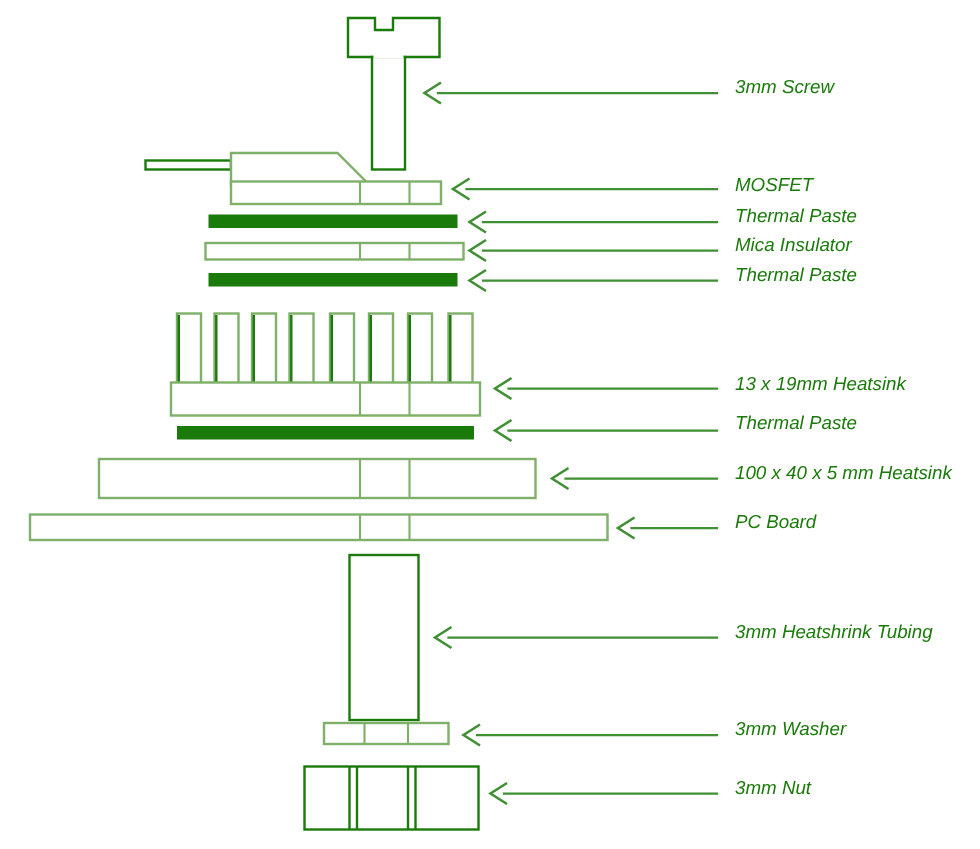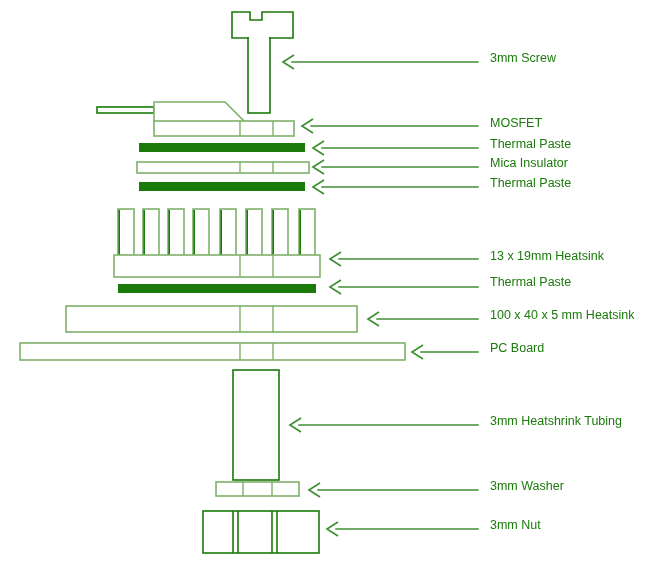--- a/index.html
+++ b/index.html
@@ -14,20 +14,21 @@
     position: relative;
     overflow: hidden;
     font-family: "Liberation Sans", sans-serif;
   }
   #diagram-root {
     position: absolute;
     top: 0;
     left: 0;
     width: 653px;
     height: 566px;
+    font-style: italic;
   }
   svg.diagram-canvas {
     display: block;
     width: 653px;
     height: 566px;
   }
   .label-text {
     font-family: "Liberation Sans", sans-serif;
     font-size: 12.5px;
     fill: #1a7a0a;

